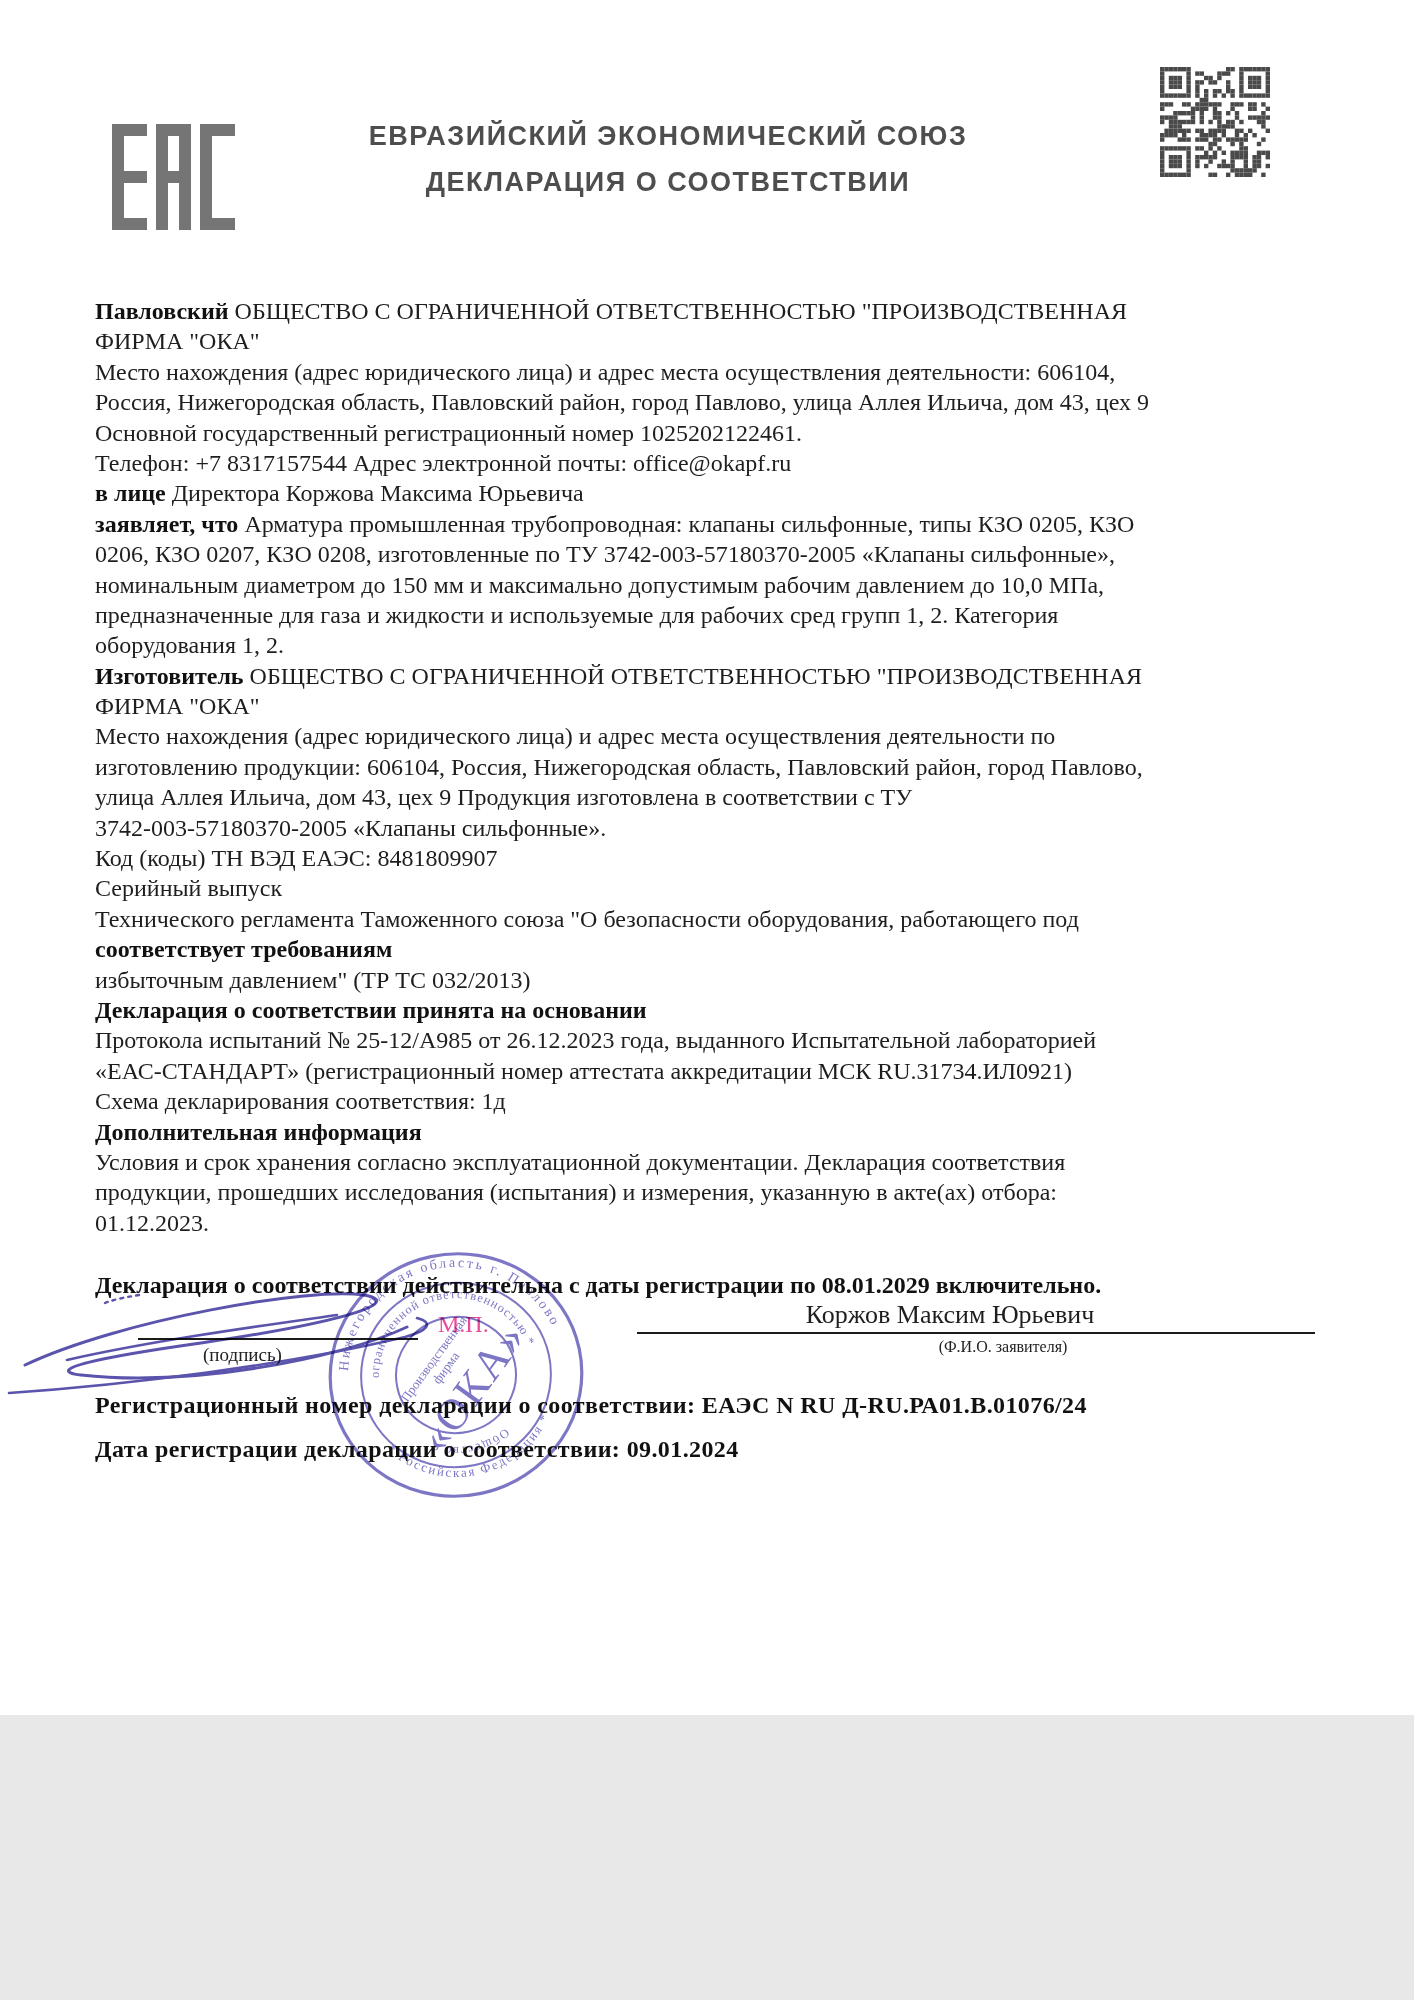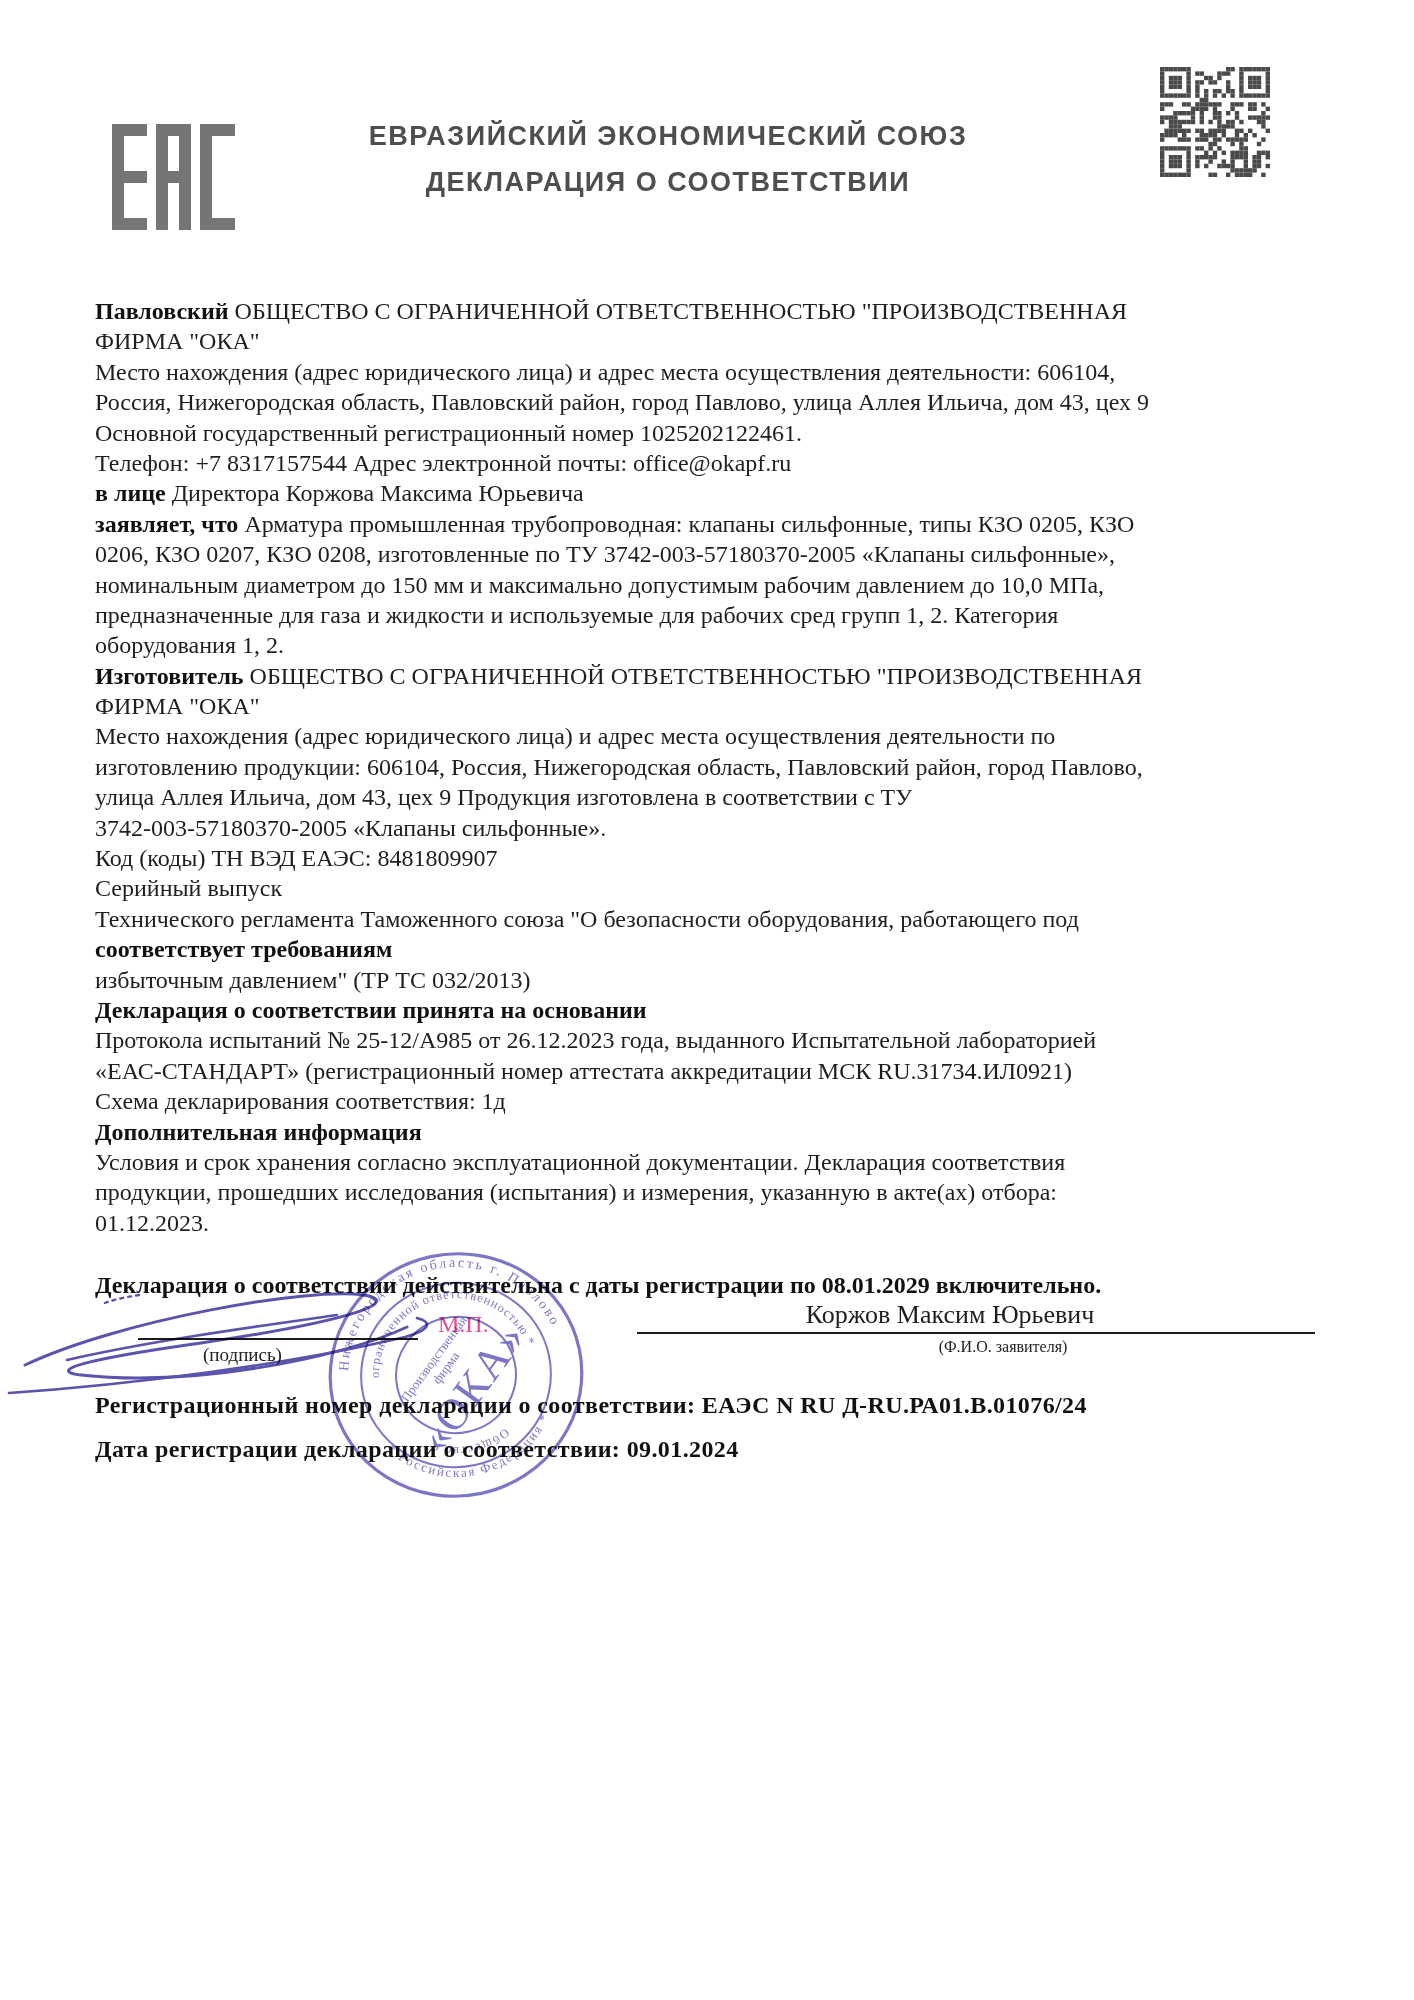--- a/index.html
+++ b/index.html
@@ -1,16 +1,16 @@
 <!DOCTYPE html>
 <html><head>
 <meta charset="utf-8">
 <style>
   html,body{margin:0;padding:0;background:#e8e8e8;}
-  .page{position:relative;width:1414px;height:2000px;background:#ffffff;overflow:hidden;
+  .page{position:relative;width:1414px;height:1715px;background:#ffffff;overflow:hidden;
         font-family:"Liberation Serif", serif;color:#222;}
   
   .eac-logo{position:absolute;left:112px;top:124px;width:123px;height:106px;}
   .hdr{position:absolute;left:368px;top:121px;width:600px;text-align:center;
        font-family:"Liberation Sans", sans-serif;font-weight:700;color:#4e4e4e;}
   .hdr .l1{font-size:27px;letter-spacing:1.5px;line-height:30px;}
   .hdr .l2{font-size:27px;letter-spacing:1.5px;line-height:30px;margin-top:16px;}
   .qr{position:absolute;left:1160px;top:67px;width:110px;height:110px;}
   
   .body-text{position:absolute;left:95px;top:296px;width:1250px;}

